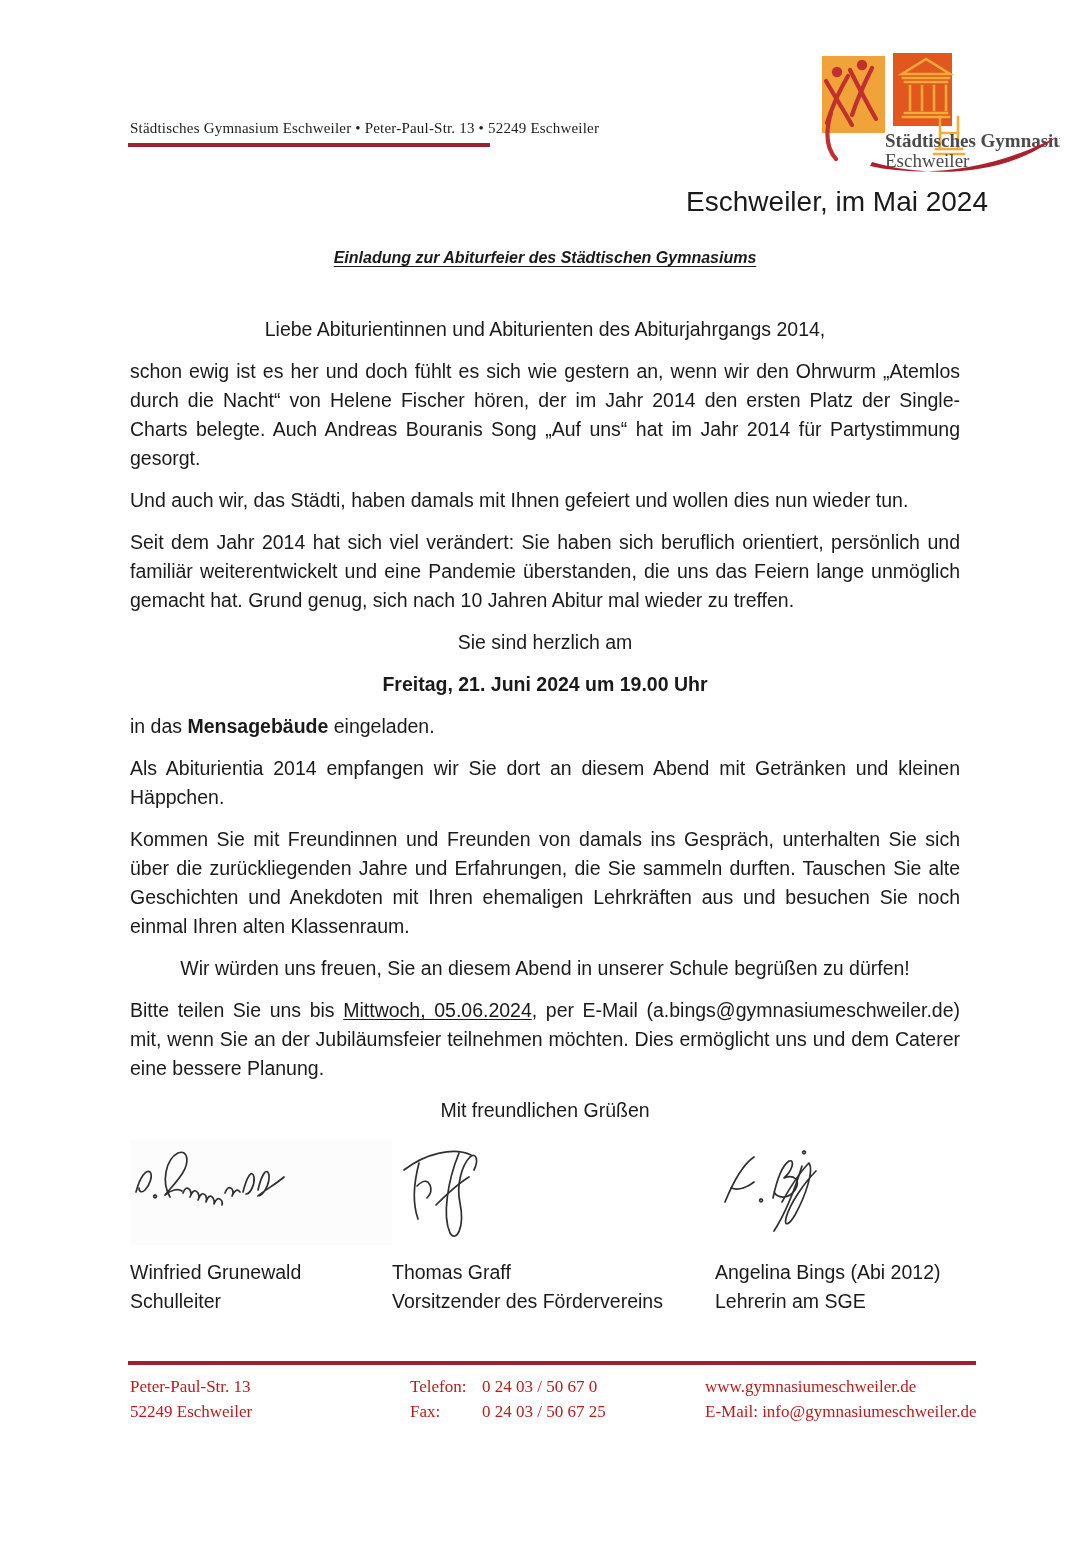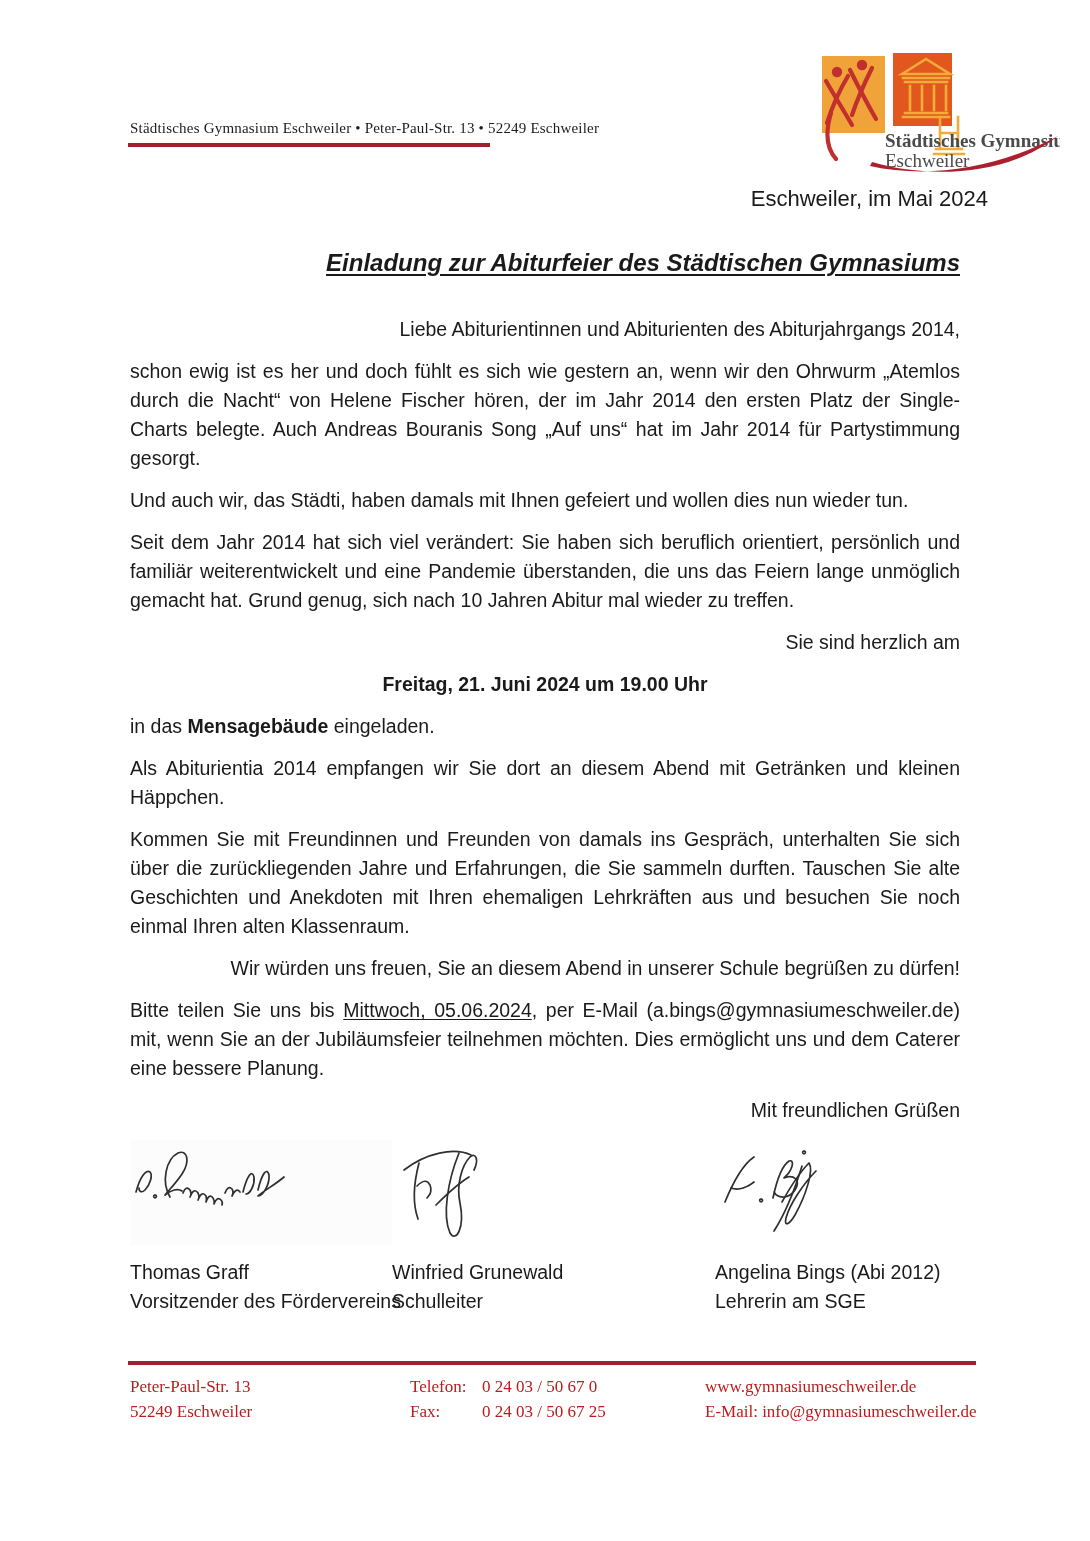--- a/index.html
+++ b/index.html
@@ -18,37 +18,37 @@
     font-family:"Liberation Serif", serif;
     font-size:15px;color:#1c1c1c;letter-spacing:.2px;white-space:nowrap;
   }
   .sender-rule{
     position:absolute;left:128px;top:143px;width:362px;height:4px;
     background:#9e2130;
   }
   .logo{position:absolute;top:53px;right:58px;width:238px;height:122px;}
   .date-line{
     position:absolute;right:130px;top:186px;
-    font-size:22px;color:#1a1a1a;text-align:center;
+    font-size:28px;color:#1a1a1a;text-align:center;
   }
   
   .doc-title{
     position:absolute;left:130px;top:249px;width:830px;
-    text-align:right;
-    font-size:24px;font-weight:bold;font-style:italic;
+    text-align:center;
+    font-size:16px;font-weight:bold;font-style:italic;
     text-decoration:underline;
     text-underline-offset:3px;
   }
   
   .body-copy{
     position:absolute;left:130px;top:315px;width:830px;
     font-size:19.5px;line-height:29px;
   }
   .body-copy p{margin:0 0 13px 0;text-align:justify;}
-  .body-copy p.no-just{text-align:right;}
+  .body-copy p.no-just{text-align:center;}
   .body-copy p.center-bold{text-align:center;font-weight:bold;}
   .italic{}
   .bold{font-weight:bold;}
   .underline{text-decoration:underline;text-underline-offset:2px;}
   
   .sig-row{
     position:absolute;left:130px;top:1140px;width:830px;height:105px;
     display:grid;grid-template-columns:262px 323px 1fr;
   }
   .sig-box{position:relative;}
@@ -171,26 +171,26 @@
           <path d="M87 26 C79 52 68 77 59 91"></path>
           <path d="M67 62 C77 44 88 29 94 23 C99 30 91 55 80 75 C74 85 69 87 71 78 C75 63 90 42 101 31"></path>
           <path d="M89 11 a1.4 1.4 0 1 0 .1 0"></path>
         </g>
       </svg>
     </div>
   </div>
 
   <div class="name-row">
     <div class="cell">
+      <div>Winfried Grunewald</div>
+      <div>Schulleiter</div>
+    </div>
+    <div class="cell">
       <div>Thomas Graff</div>
       <div>Vorsitzender des Fördervereins</div>
-    </div>
-    <div class="cell">
-      <div>Winfried Grunewald</div>
-      <div>Schulleiter</div>
     </div>
     <div class="cell">
       <div>Angelina Bings (Abi 2012)</div>
       <div>Lehrerin am SGE</div>
     </div>
   </div>
 
   <div class="footer-rule"></div>
   <div class="footer-grid">
     <div class="fcol">

